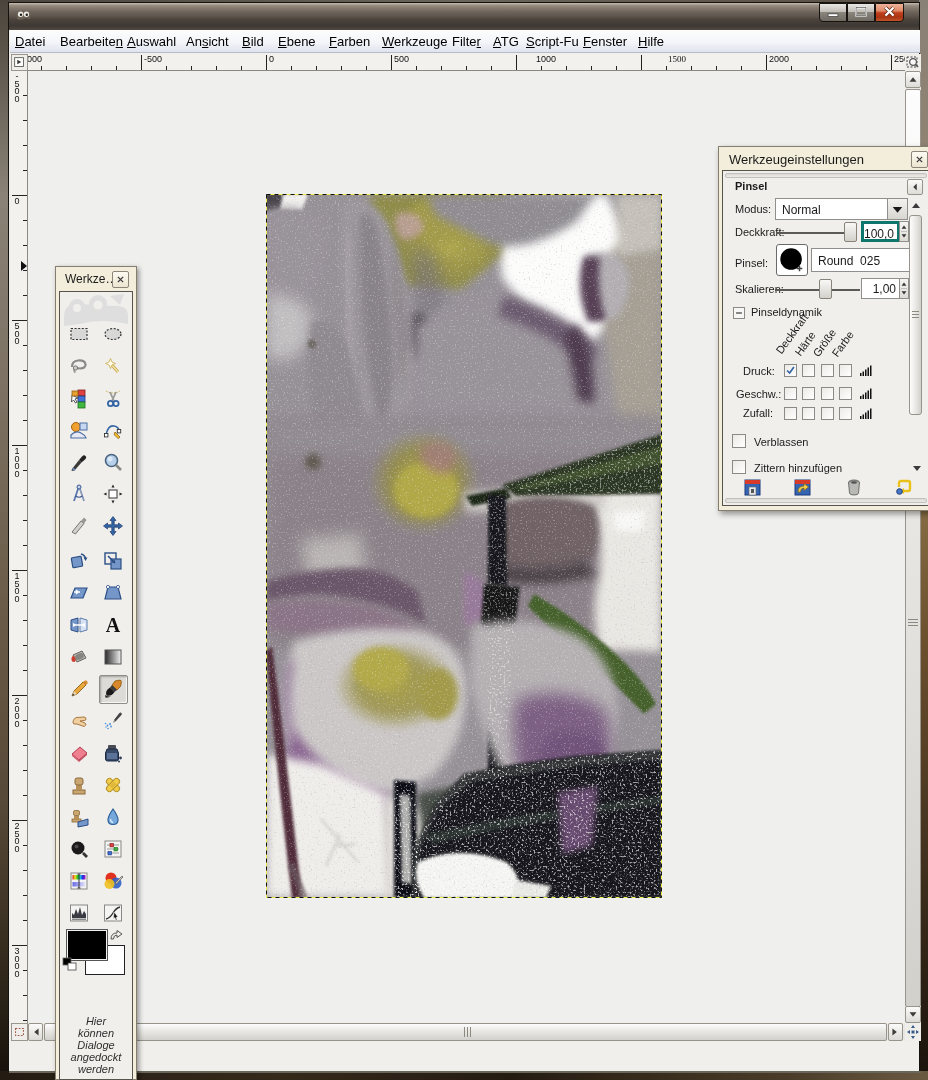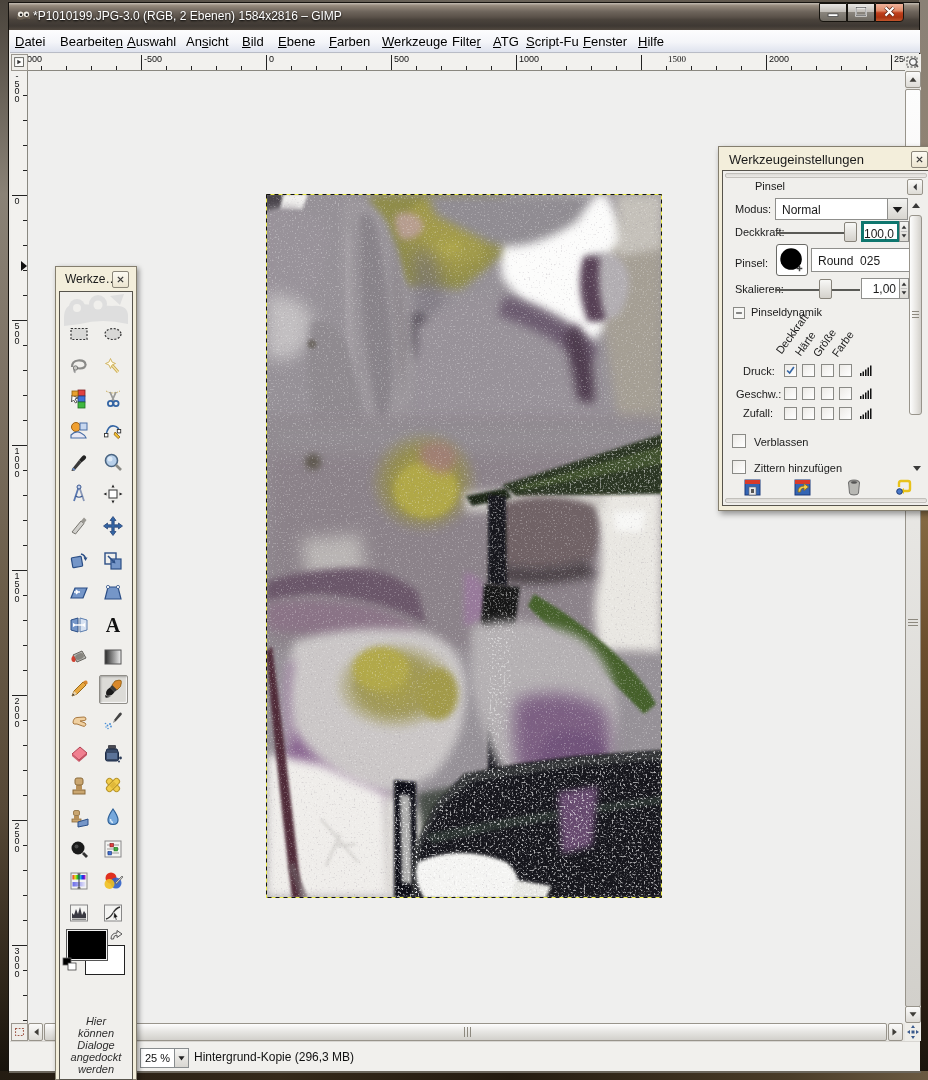--- a/index.html
+++ b/index.html
@@ -61,21 +61,20 @@
 <div id="win" class="abs">
   <div id="title" class="abs">
     <svg class="abs" style="left:6px;top:4px" width="17" height="17" viewBox="0 0 17 17">
         <path d="M2 9 Q2 4 8.5 4 Q15 4 15 9 L15 12 Q11 10.5 8.5 12 Q6 13.5 2 12 Z" fill="#6b6154"></path>
         <circle cx="5.6" cy="7.2" r="2.7" fill="#f0ece4"></circle>
         <circle cx="11.4" cy="7.2" r="2.7" fill="#f0ece4"></circle>
         <circle cx="6" cy="7.8" r="1.2" fill="#1a1a1a"></circle>
         <circle cx="11.8" cy="7.8" r="1.2" fill="#1a1a1a"></circle>
         <path d="M6 13 Q8.5 15 11 13 L11 14.5 L6 14.5 Z" fill="#4a4238"></path>
       </svg>
-    <div class="txt abs">*P1010199.JPG-3.0 (RGB, 2 Ebenen) 1584x2816 – GIMP</div>
     <div id="btnmin" class="abs capbtn">
         <svg class="glyph" viewBox="0 0 29 19">
           <rect x="9" y="11" width="11" height="3" fill="#fff" stroke="#3a3a3a" stroke-width="0.8"></rect>
         </svg>
       </div>
     <div id="btnmax" class="abs capbtn">
         <svg class="glyph" viewBox="0 0 29 19">
           <rect x="9" y="4" width="11" height="9" fill="none" stroke="#fff" stroke-width="2"></rect>
           <rect x="9" y="4" width="11" height="9" fill="none" stroke="#3a3a3a" stroke-width="0.7"></rect>
         </svg>
@@ -126,21 +125,21 @@
       <div class="htickminor" style="left: 288px;"></div>
       <div class="htickminor" style="left: 313px;"></div>
       <div class="htickminor" style="left: 338px;"></div>
       <div class="htickmajor" style="left: 363px;"></div>
       <div class="hlabel" style="left: 366px;">500</div>
       <div class="htickminor" style="left: 388px;"></div>
       <div class="htickminor" style="left: 413px;"></div>
       <div class="htickminor" style="left: 438px;"></div>
       <div class="htickminor" style="left: 463px;"></div>
       <div class="htickmajor" style="left: 488px;"></div>
-      <div class="hlabel" style="left: 491px;">1000</div>
+      <div class="hlabel" style="left: 508px;">1000</div>
       <div class="htickminor" style="left: 513px;"></div>
       <div class="htickminor" style="left: 538px;"></div>
       <div class="htickminor" style="left: 563px;"></div>
       <div class="htickminor" style="left: 588px;"></div>
       <div class="htickmajor" style="left: 613px;"></div>
       <div class="hlabel" style="left: 640px; font-family: Liberation Serif, serif;">1500</div>
       <div class="htickminor" style="left: 638px;"></div>
       <div class="htickminor" style="left: 663px;"></div>
       <div class="htickminor" style="left: 688px;"></div>
       <div class="htickminor" style="left: 713px;"></div>
@@ -409,29 +408,20 @@
       <svg class="glyph" viewBox="0 0 17 18">
         <rect x="4" y="5" width="9" height="8" fill="none" stroke="#a05a4a" stroke-width="1.2" stroke-dasharray="2 1.6"></rect>
       </svg>
     </div>
   <div id="navbtn" class="abs">
       <svg class="glyph" viewBox="0 0 16 18">
         <path d="M8 2 L10 5 L6 5 Z M8 16 L10 13 L6 13 Z M2 9 L5 7 L5 11 Z M14 9 L11 7 L11 11 Z" fill="#3a5a8c"></path>
         <rect x="6.5" y="7.5" width="3" height="3" fill="#3a5a8c"></rect>
       </svg>
     </div>
-  <div id="status" class="abs">
-    <div id="zcombofield" class="abs">25 %</div>
-    <div id="zcombobtn" class="abs">
-        <svg class="glyph" viewBox="0 0 15 20">
-          <path d="M4 8 L11 8 L7.5 13 Z" fill="#222"></path>
-        </svg>
-      </div>
-    <div id="statustext" class="abs">Hintergrund-Kopie (296,3 MB)</div>
-  </div>
   <div id="winbottom" class="abs"></div>
 </div>
 
 <div id="toolbox" class="abs" style="left:55px;top:266px;width:82px;height:814px;background:#f3eedb;border:1px solid #847e6e;box-sizing:border-box;box-shadow:2px 2px 5px rgba(0,0,0,0.4);">
   <div class="abs" style="left:9px;top:5px;font-size:12px;color:#1a1a1a;">Werkze…</div>
   <div class="abs" style="left:56px;top:4px;width:17px;height:17px;border:1px solid #8a8578;border-radius:2px;background:linear-gradient(#fcfaf2,#ece5d0);box-sizing:border-box;">
     <svg class="glyph" viewBox="0 0 17 17">
         <path d="M5.5 5.5 L11.5 11.5 M11.5 5.5 L5.5 11.5" stroke="#3a3a3a" stroke-width="1.5"></path>
       </svg>
   </div>
@@ -688,21 +678,21 @@
 <div id="toolopts" class="abs" style="left:718px;top:146px;width:224px;height:365px;background:#f3eedb;border:1px solid #847e6e;box-sizing:border-box;box-shadow:2px 3px 6px rgba(0,0,0,0.4);font-size:11px;color:#1a1a1a;">
   <div class="abs" style="left:10px;top:5px;font-size:13px;">Werkzeugeinstellungen</div>
   <div class="abs" style="left:192px;top:4px;width:17px;height:17px;border:1px solid #8a8578;border-radius:2px;background:linear-gradient(#fcfaf2,#ece5d0);box-sizing:border-box;">
     <svg class="glyph" viewBox="0 0 17 17">
         <path d="M5.5 5.5 L11.5 11.5 M11.5 5.5 L5.5 11.5" stroke="#3a3a3a" stroke-width="1.5"></path>
       </svg>
   </div>
   <div class="abs" style="left:3px;top:23px;width:208px;height:336px;background:#f0efec;border:1px solid #57544c;box-sizing:border-box;">
 
     <div class="abs" style="left:2px;top:2px;width:202px;height:5px;background:linear-gradient(#dcdad6,#eceae6);border:1px solid #c2c0bb;box-sizing:border-box;border-radius:2px;"></div>
-    <div class="abs" style="left:12px;top:9px;font-weight:normal;margin-left:20px;">Pinsel</div>
+    <div class="abs" style="left:12px;top:9px;font-weight:bold;">Pinsel</div>
     <div class="abs" style="left:184px;top:8px;width:16px;height:16px;border:1px solid #98948a;border-radius:2px;background:linear-gradient(#fafaf8,#dedcd6);box-sizing:border-box;">
         <svg class="glyph" viewBox="0 0 16 16">
           <path d="M10 4 L6 8 L10 12 Z" fill="#3a3a3a"></path>
         </svg>
       </div>
     <div class="abs" style="left:12px;top:32px;">Modus:</div>
     <div class="abs" style="left:52px;top:27px;width:133px;height:22px;background:#fff;border:1px solid #8f8f8c;box-sizing:border-box;">
       <div class="abs" style="left:6px;top:4px;font-size:12px;">Normal</div>
       <div class="abs" style="left:111px;top:0px;width:20px;height:20px;background:linear-gradient(#f2f2f0,#d8d6d0);border-left:1px solid #8f8f8c;box-sizing:border-box;">
           <svg class="glyph" viewBox="0 0 20 20">

